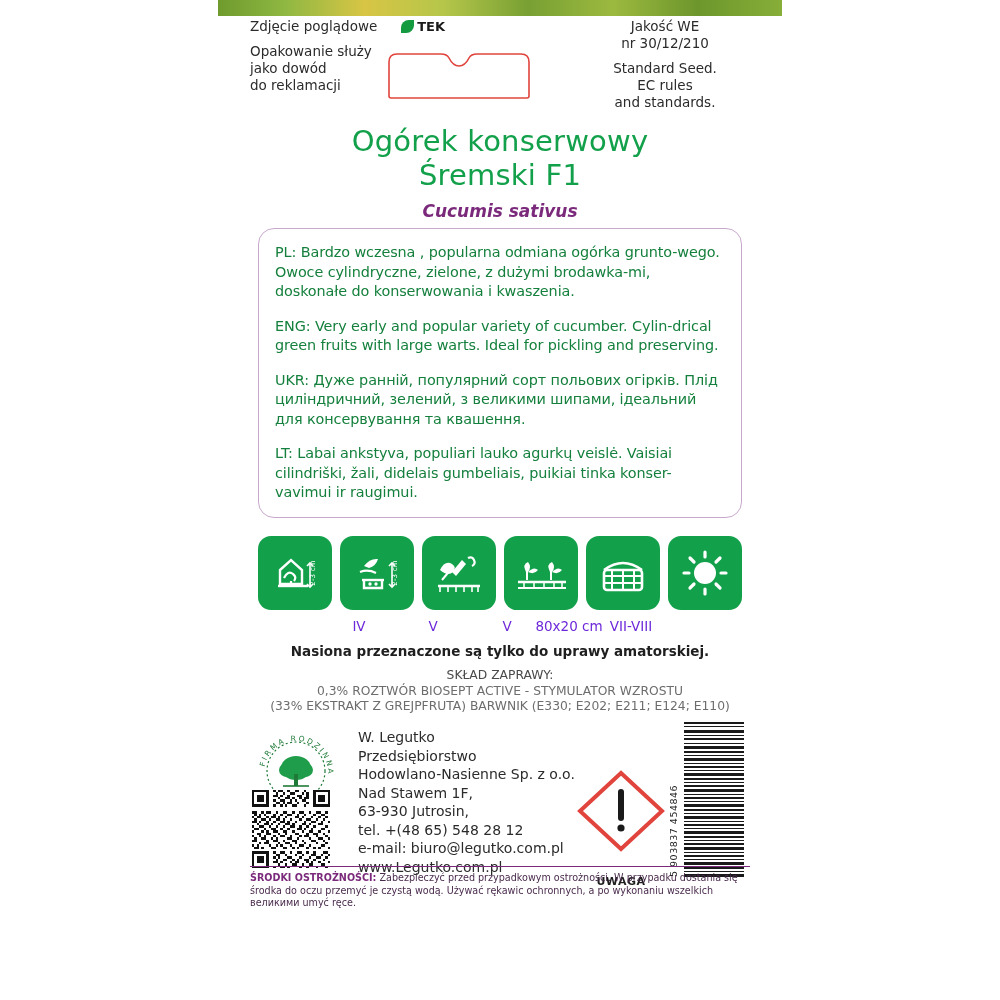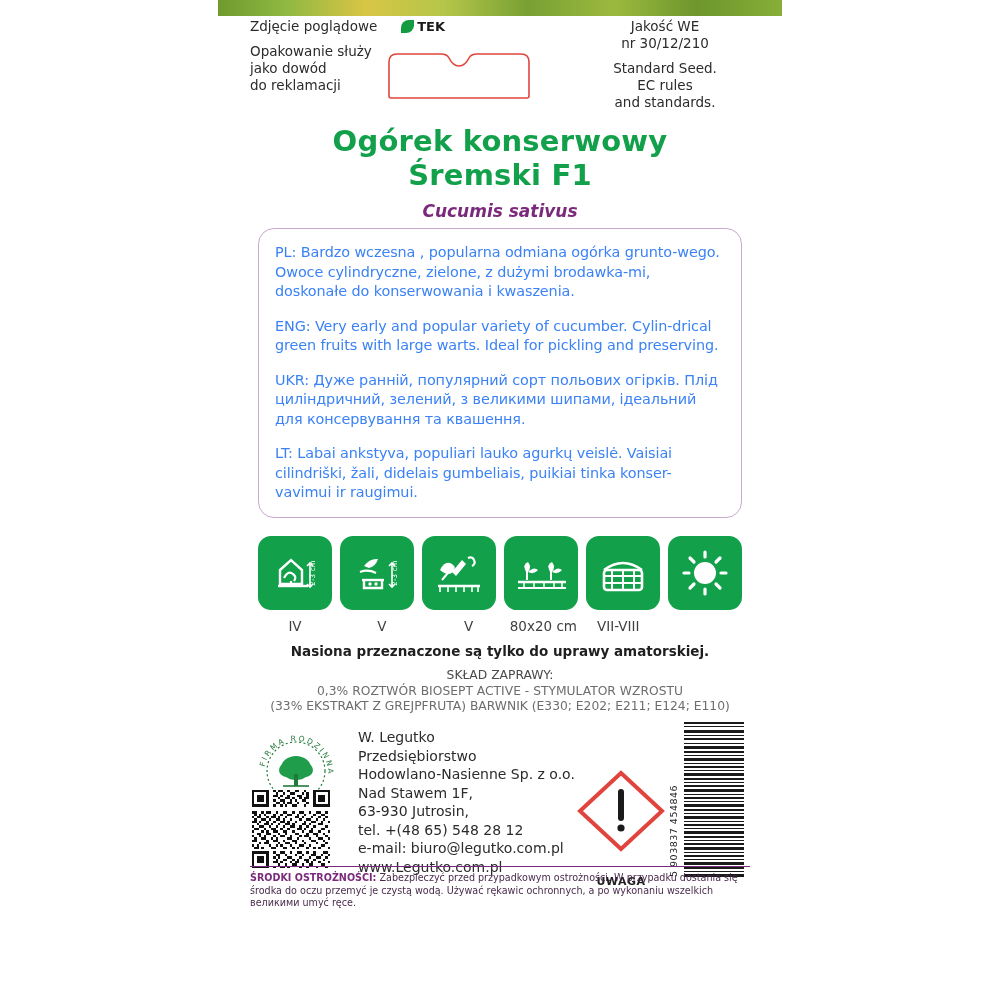--- a/index.html
+++ b/index.html
@@ -90,21 +90,21 @@
 
   
   .title-wrap {
     position: absolute;
     left: 0; top: 124px;
     width: 1000px;
     text-align: center;
   }
   .title1 {
     font-size: 29px;
-    font-weight: bold;
+    font-weight: normal;
     color: #12a04a;
     letter-spacing: 0.2px;
     line-height: 34px;
   }
   .subtitle {
     margin-top: 9px;
     font-size: 17px;
     font-style: italic;
     font-weight: bold;
     color: #7b2a7b;
@@ -118,21 +118,21 @@
     width: 484px;
     height: 290px;
     border: 1.4px solid #c9a8cd;
     border-radius: 16px;
     box-sizing: border-box;
     padding: 14px 16px 10px 16px;
   }
   .desc-p {
     font-size: 14.4px;
     line-height: 19.5px;
-    color: #3b82f6;
+    color: #15803d;
     margin: 0 0 15px 0;
     letter-spacing: -0.1px;
   }
   .desc-p:last-child { margin-bottom: 4px; }
 
   
   .icons {
     position: absolute;
     left: 258px;
     top: 536px;
@@ -161,23 +161,23 @@
     letter-spacing: 0.2px;
   }
 
   .icon-captions {
     position: absolute;
     left: 258px;
     top: 618px;
     width: 484px;
     height: 20px;
     display: flex;
-    justify-content: space-between;
+    justify-content: flex-end;
     font-size: 13.5px;
-    color: #404040;
+    color: #6d28d9;
   }
   .icon-captions span {
     width: 74px;
     text-align: center;
     white-space: nowrap;
   }
   .icon-captions span.wide {
     width: 74px;
     text-align: center;
     margin: 0 -12px;

